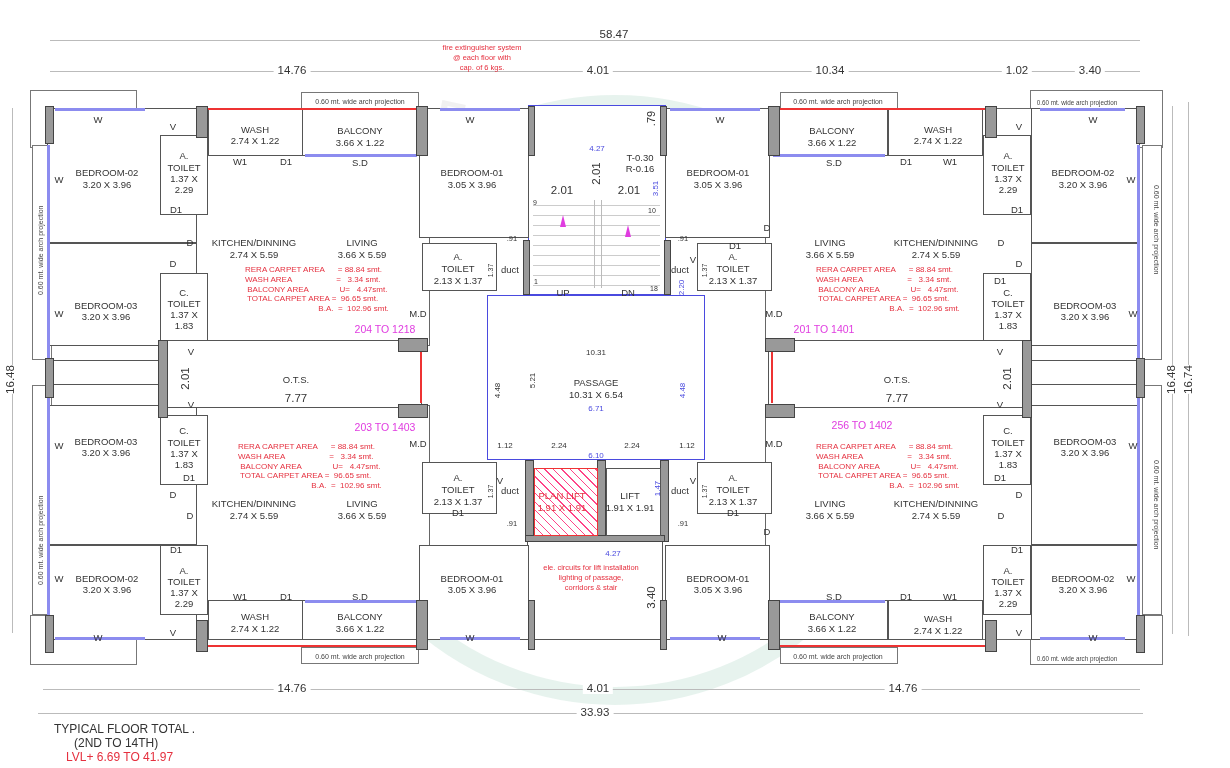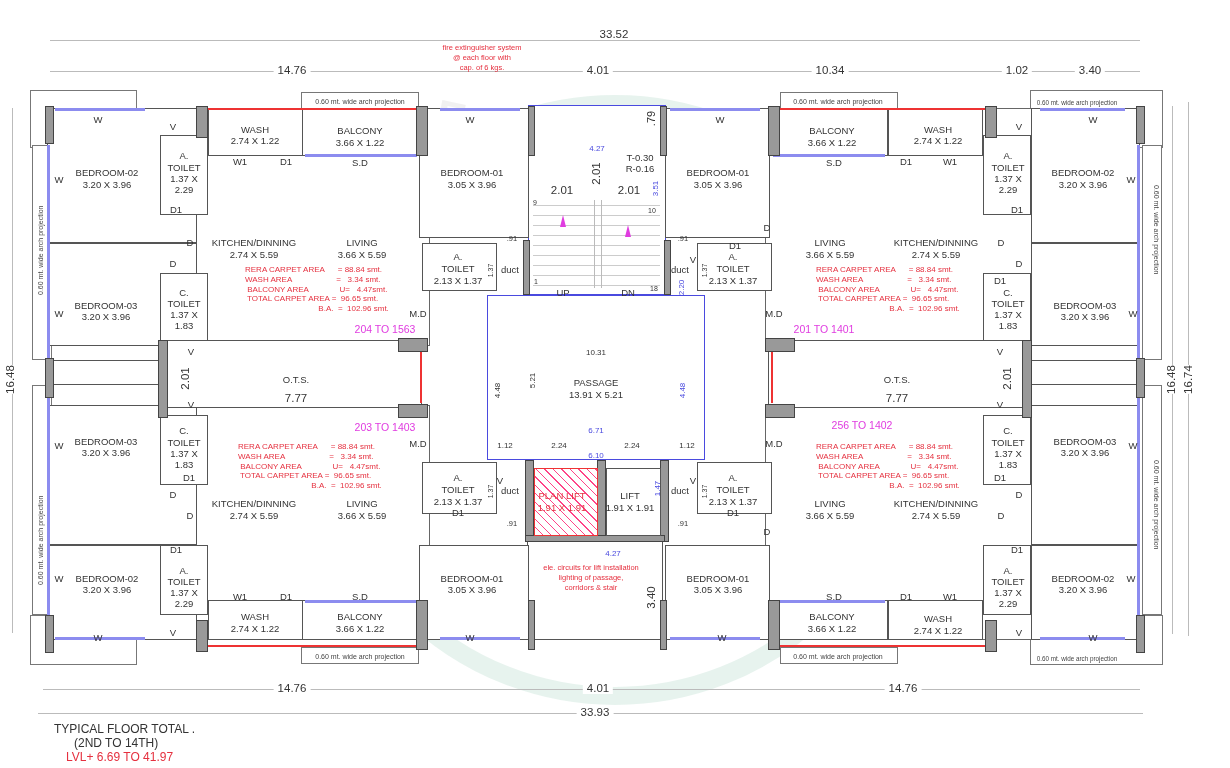--- a/index.html
+++ b/index.html
@@ -25,21 +25,21 @@
   .stairline{position:absolute;background:#ccc;height:1px;}
 </style>
 </head>
 <body>
 
 <div class="wm" style="left:310px;top:95px;width:610px;height:610px;"></div>
 <div class="wmtext" style="left:430px;top:150px;transform:rotate(12deg);">ESTATE REGULATORY</div>
 <div class="wmtext" style="left:500px;top:555px;">GUJ RERA</div>
 
 <div class="dim" style="left:50px;top:40px;width:1090px;height:1px;"></div>
-<div class="t big" style="left:614px;top:29px;background:#fff;padding:0 4px;">33.52</div>
+<div class="t big" style="left:614px;top:29px;background:#fff;padding:0 4px;">58.47</div>
 <div class="dim" style="left:50px;top:71px;width:1090px;height:1px;"></div>
 <div class="t big" style="left:292px;top:65px;background:#fff;padding:0 4px;">14.76</div>
 <div class="t big" style="left:598px;top:65px;background:#fff;padding:0 4px;">4.01</div>
 <div class="t big" style="left:830px;top:65px;background:#fff;padding:0 4px;">10.34</div>
 <div class="t big" style="left:1017px;top:65px;background:#fff;padding:0 4px;">1.02</div>
 <div class="t big" style="left:1090px;top:65px;background:#fff;padding:0 4px;">3.40</div>
 
 <div class="dim" style="left:43px;top:689px;width:1097px;height:1px;"></div>
 <div class="t big" style="left:292px;top:683px;background:#fff;padding:0 4px;">14.76</div>
 <div class="t big" style="left:598px;top:683px;background:#fff;padding:0 4px;">4.01</div>
@@ -211,26 +211,26 @@
 <div class="t" style="left:652px;top:205px;font-size:7px;">10</div>
 <div class="t" style="left:536px;top:276px;font-size:7px;">1</div>
 <div class="t" style="left:654px;top:283px;font-size:7px;">18</div>
 <div class="t" style="left:563px;top:287px;">UP</div>
 <div class="t" style="left:628px;top:287px;">DN</div>
 <div class="abs" style="left:560px;top:215px;width:0;height:0;border-left:3px solid transparent;border-right:3px solid transparent;border-bottom:12px solid #e03ce0;"></div>
 <div class="abs" style="left:625px;top:225px;width:0;height:0;border-left:3px solid transparent;border-right:3px solid transparent;border-bottom:12px solid #e03ce0;"></div>
 <div class="t" style="left:651px;top:113px;transform:translateX(-50%) rotate(-90deg);font-size:11px;">.79</div>
 
 <div class="t" style="left:596px;top:377px;">PASSAGE</div>
-<div class="t" style="left:596px;top:389px;">13.91 X 5.21</div>
+<div class="t" style="left:596px;top:389px;">10.31 X 6.54</div>
 <div class="t" style="left:596px;top:347px;font-size:8px;">10.31</div>
 <div class="t" style="left:532px;top:375px;font-size:8px;transform:translateX(-50%) rotate(-90deg);">5.21</div>
 <div class="t" style="left:497px;top:385px;font-size:8px;transform:translateX(-50%) rotate(-90deg);">4.48</div>
 <div class="t blue" style="left:682px;top:385px;transform:translateX(-50%) rotate(-90deg);">4.48</div>
-<div class="t blue" style="left:596px;top:425px;text-align:right;">6.71</div>
+<div class="t blue" style="left:596px;top:403px;text-align:right;">6.71</div>
 <div class="t" style="left:505px;top:440px;font-size:8px;">1.12</div>
 <div class="t" style="left:559px;top:440px;font-size:8px;">2.24</div>
 <div class="t" style="left:632px;top:440px;font-size:8px;">2.24</div>
 <div class="t" style="left:687px;top:440px;font-size:8px;">1.12</div>
 <div class="t blue" style="left:596px;top:450px;">6.10</div>
 
 <div class="t red" style="left:562px;top:490px;">PLAN LIFT</div>
 <div class="t red" style="left:562px;top:502px;">1.91 X 1.91</div>
 <div class="t" style="left:630px;top:490px;">LIFT</div>
 <div class="t" style="left:630px;top:502px;">1.91 X 1.91</div>
@@ -309,21 +309,21 @@
  TOTAL CARPET AREA =  96.65 smt.
                                  B.A.  =  102.96 smt.</div>
 <div class="t" style="left:184px;top:287px;">C.</div>
 <div class="t" style="left:184px;top:298px;">TOILET</div>
 <div class="t" style="left:184px;top:309px;">1.37 X</div>
 <div class="t" style="left:184px;top:320px;">1.83</div>
 <div class="t" style="left:106px;top:300px;">BEDROOM-03</div>
 <div class="t" style="left:106px;top:311px;">3.20 X 3.96</div>
 <div class="t" style="left:59px;top:308px;">W</div>
 <div class="t" style="left:418px;top:308px;">M.D</div>
-<div class="t pink" style="left:385px;top:324px;">204 TO 1563</div>
+<div class="t pink" style="left:385px;top:324px;">204 TO 1218</div>
 <div class="t" style="left:191px;top:346px;">V</div>
 
 <div class="t" style="left:296px;top:374px;">O.T.S.</div>
 <div class="t big" style="left:296px;top:393px;">7.77</div>
 <div class="t big" style="left:185px;top:373px;transform:translateX(-50%) rotate(-90deg);">2.01</div>
 <div class="t" style="left:191px;top:399px;">V</div>
 
 <div class="t pink" style="left:385px;top:422px;">203 TO 1403</div>
 <div class="t" style="left:184px;top:425px;">C.</div>
 <div class="t" style="left:184px;top:437px;">TOILET</div>

